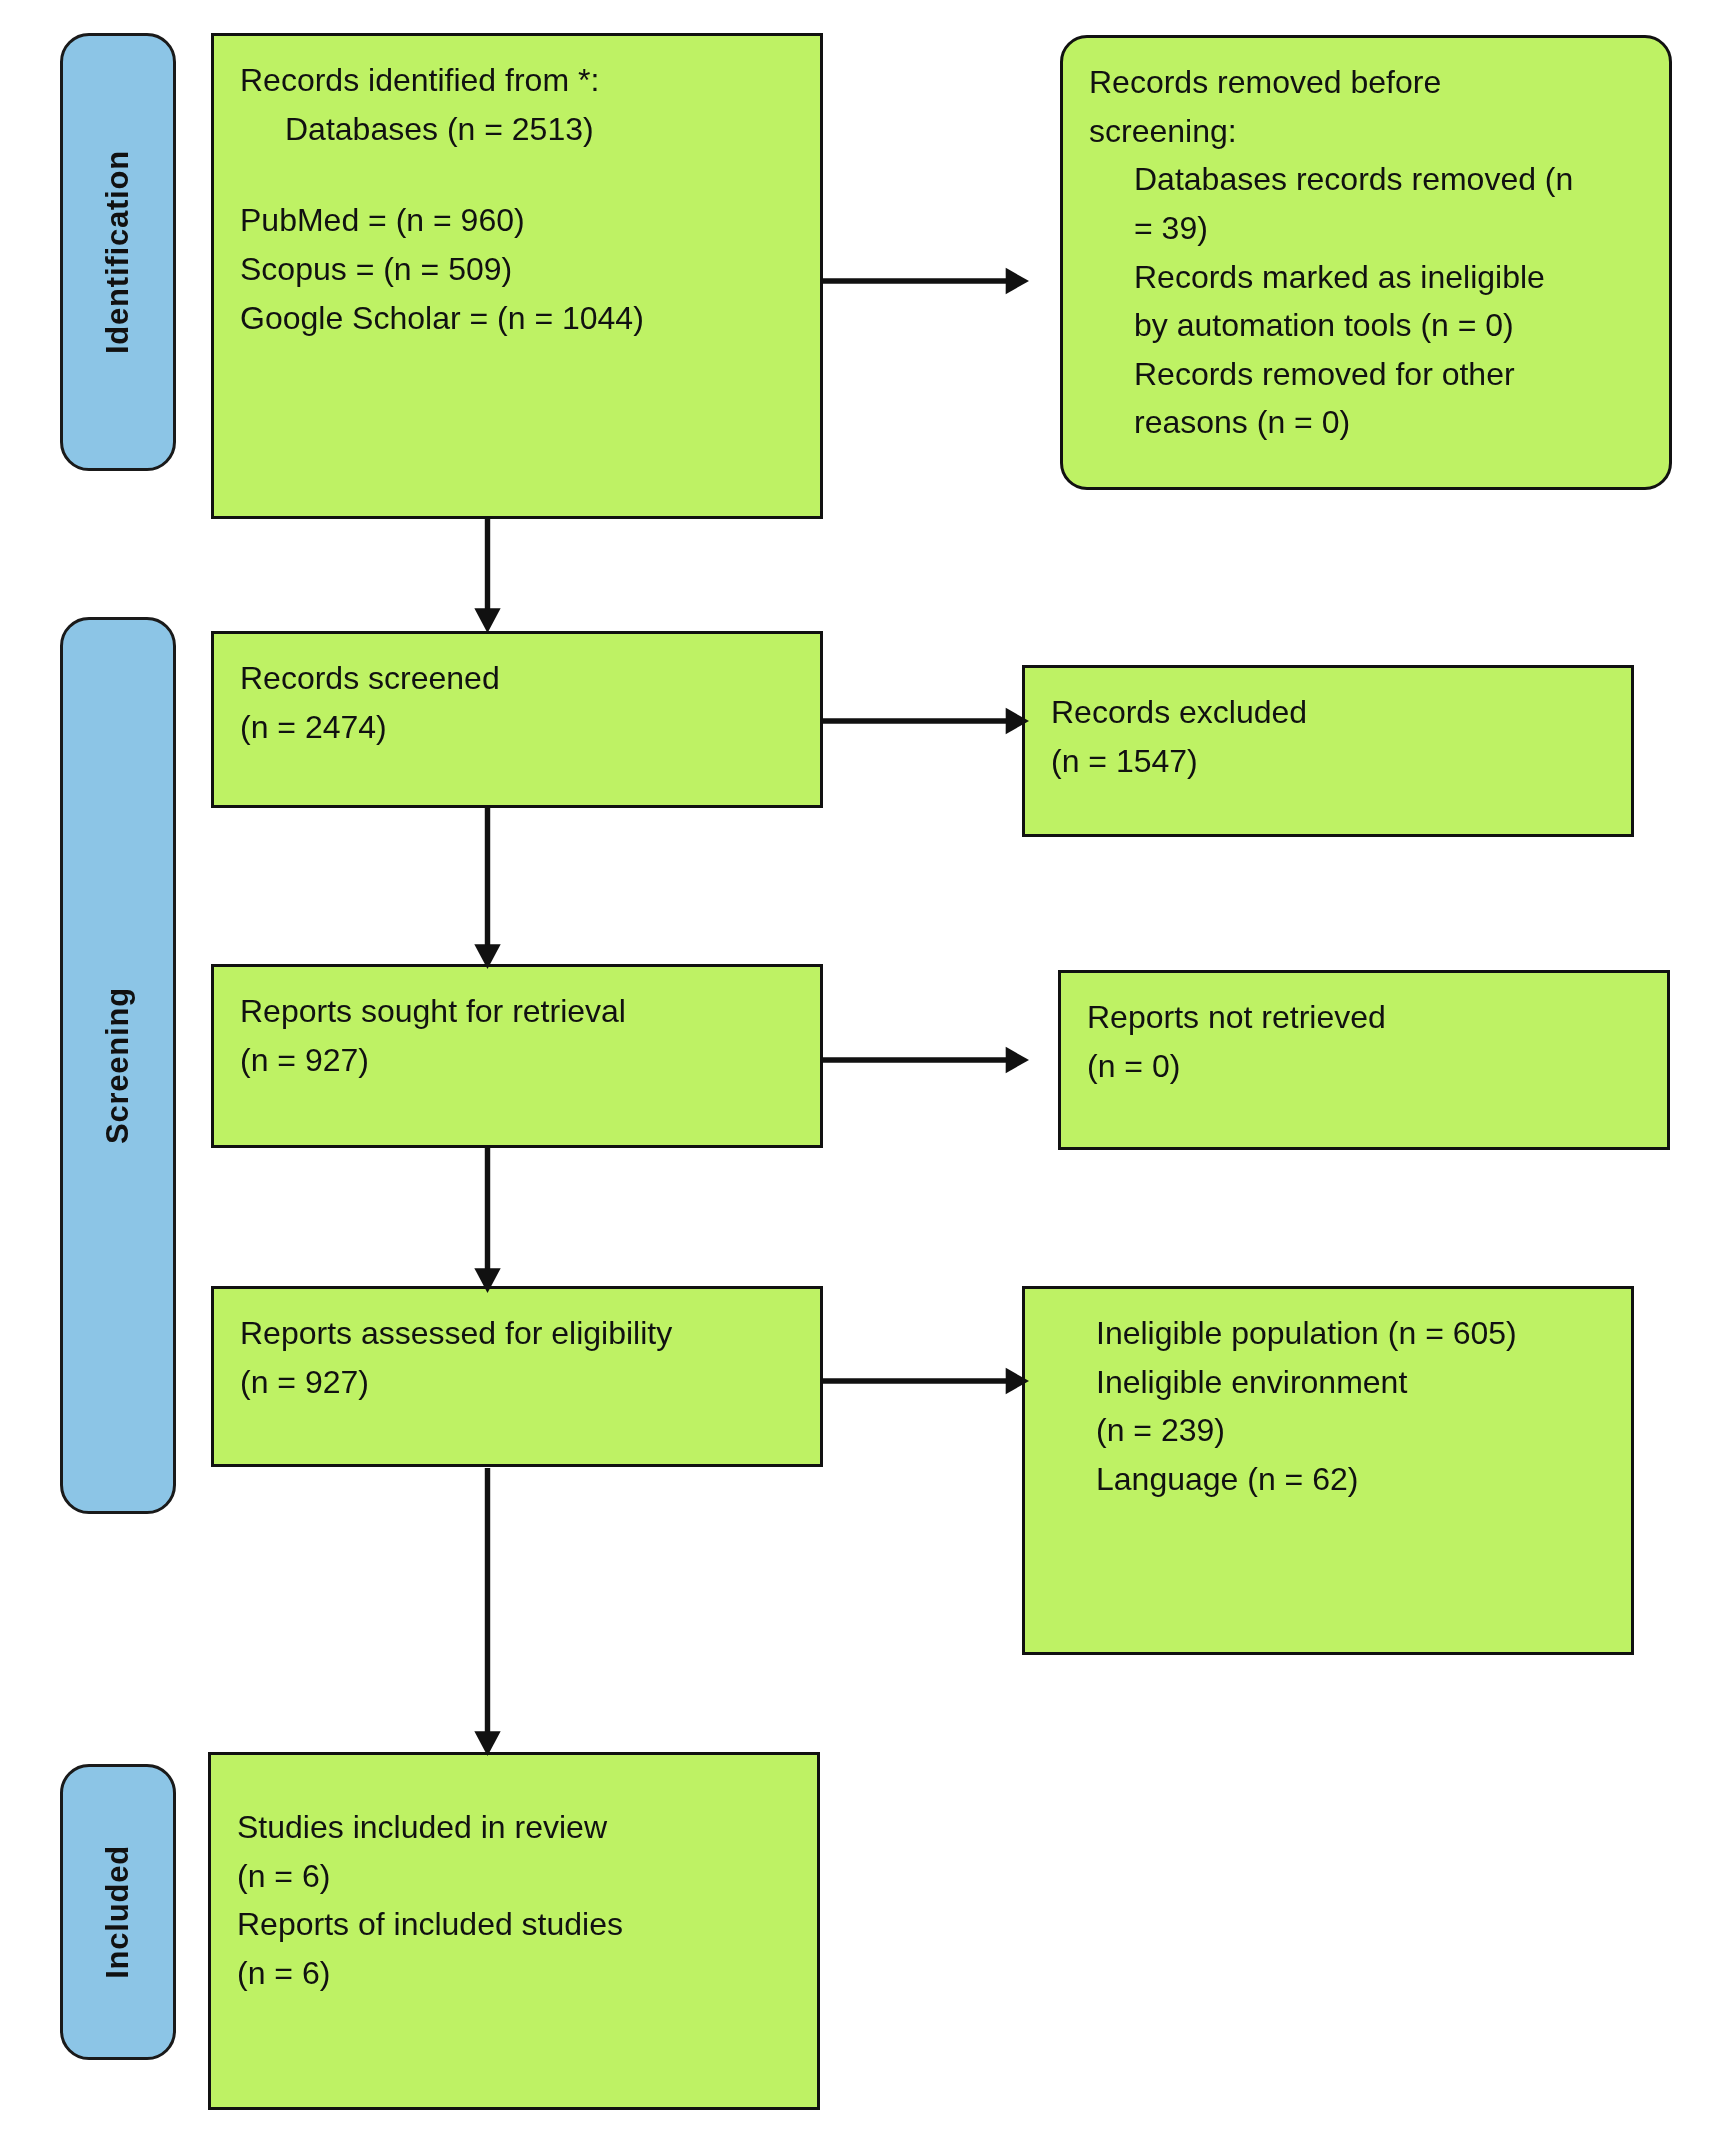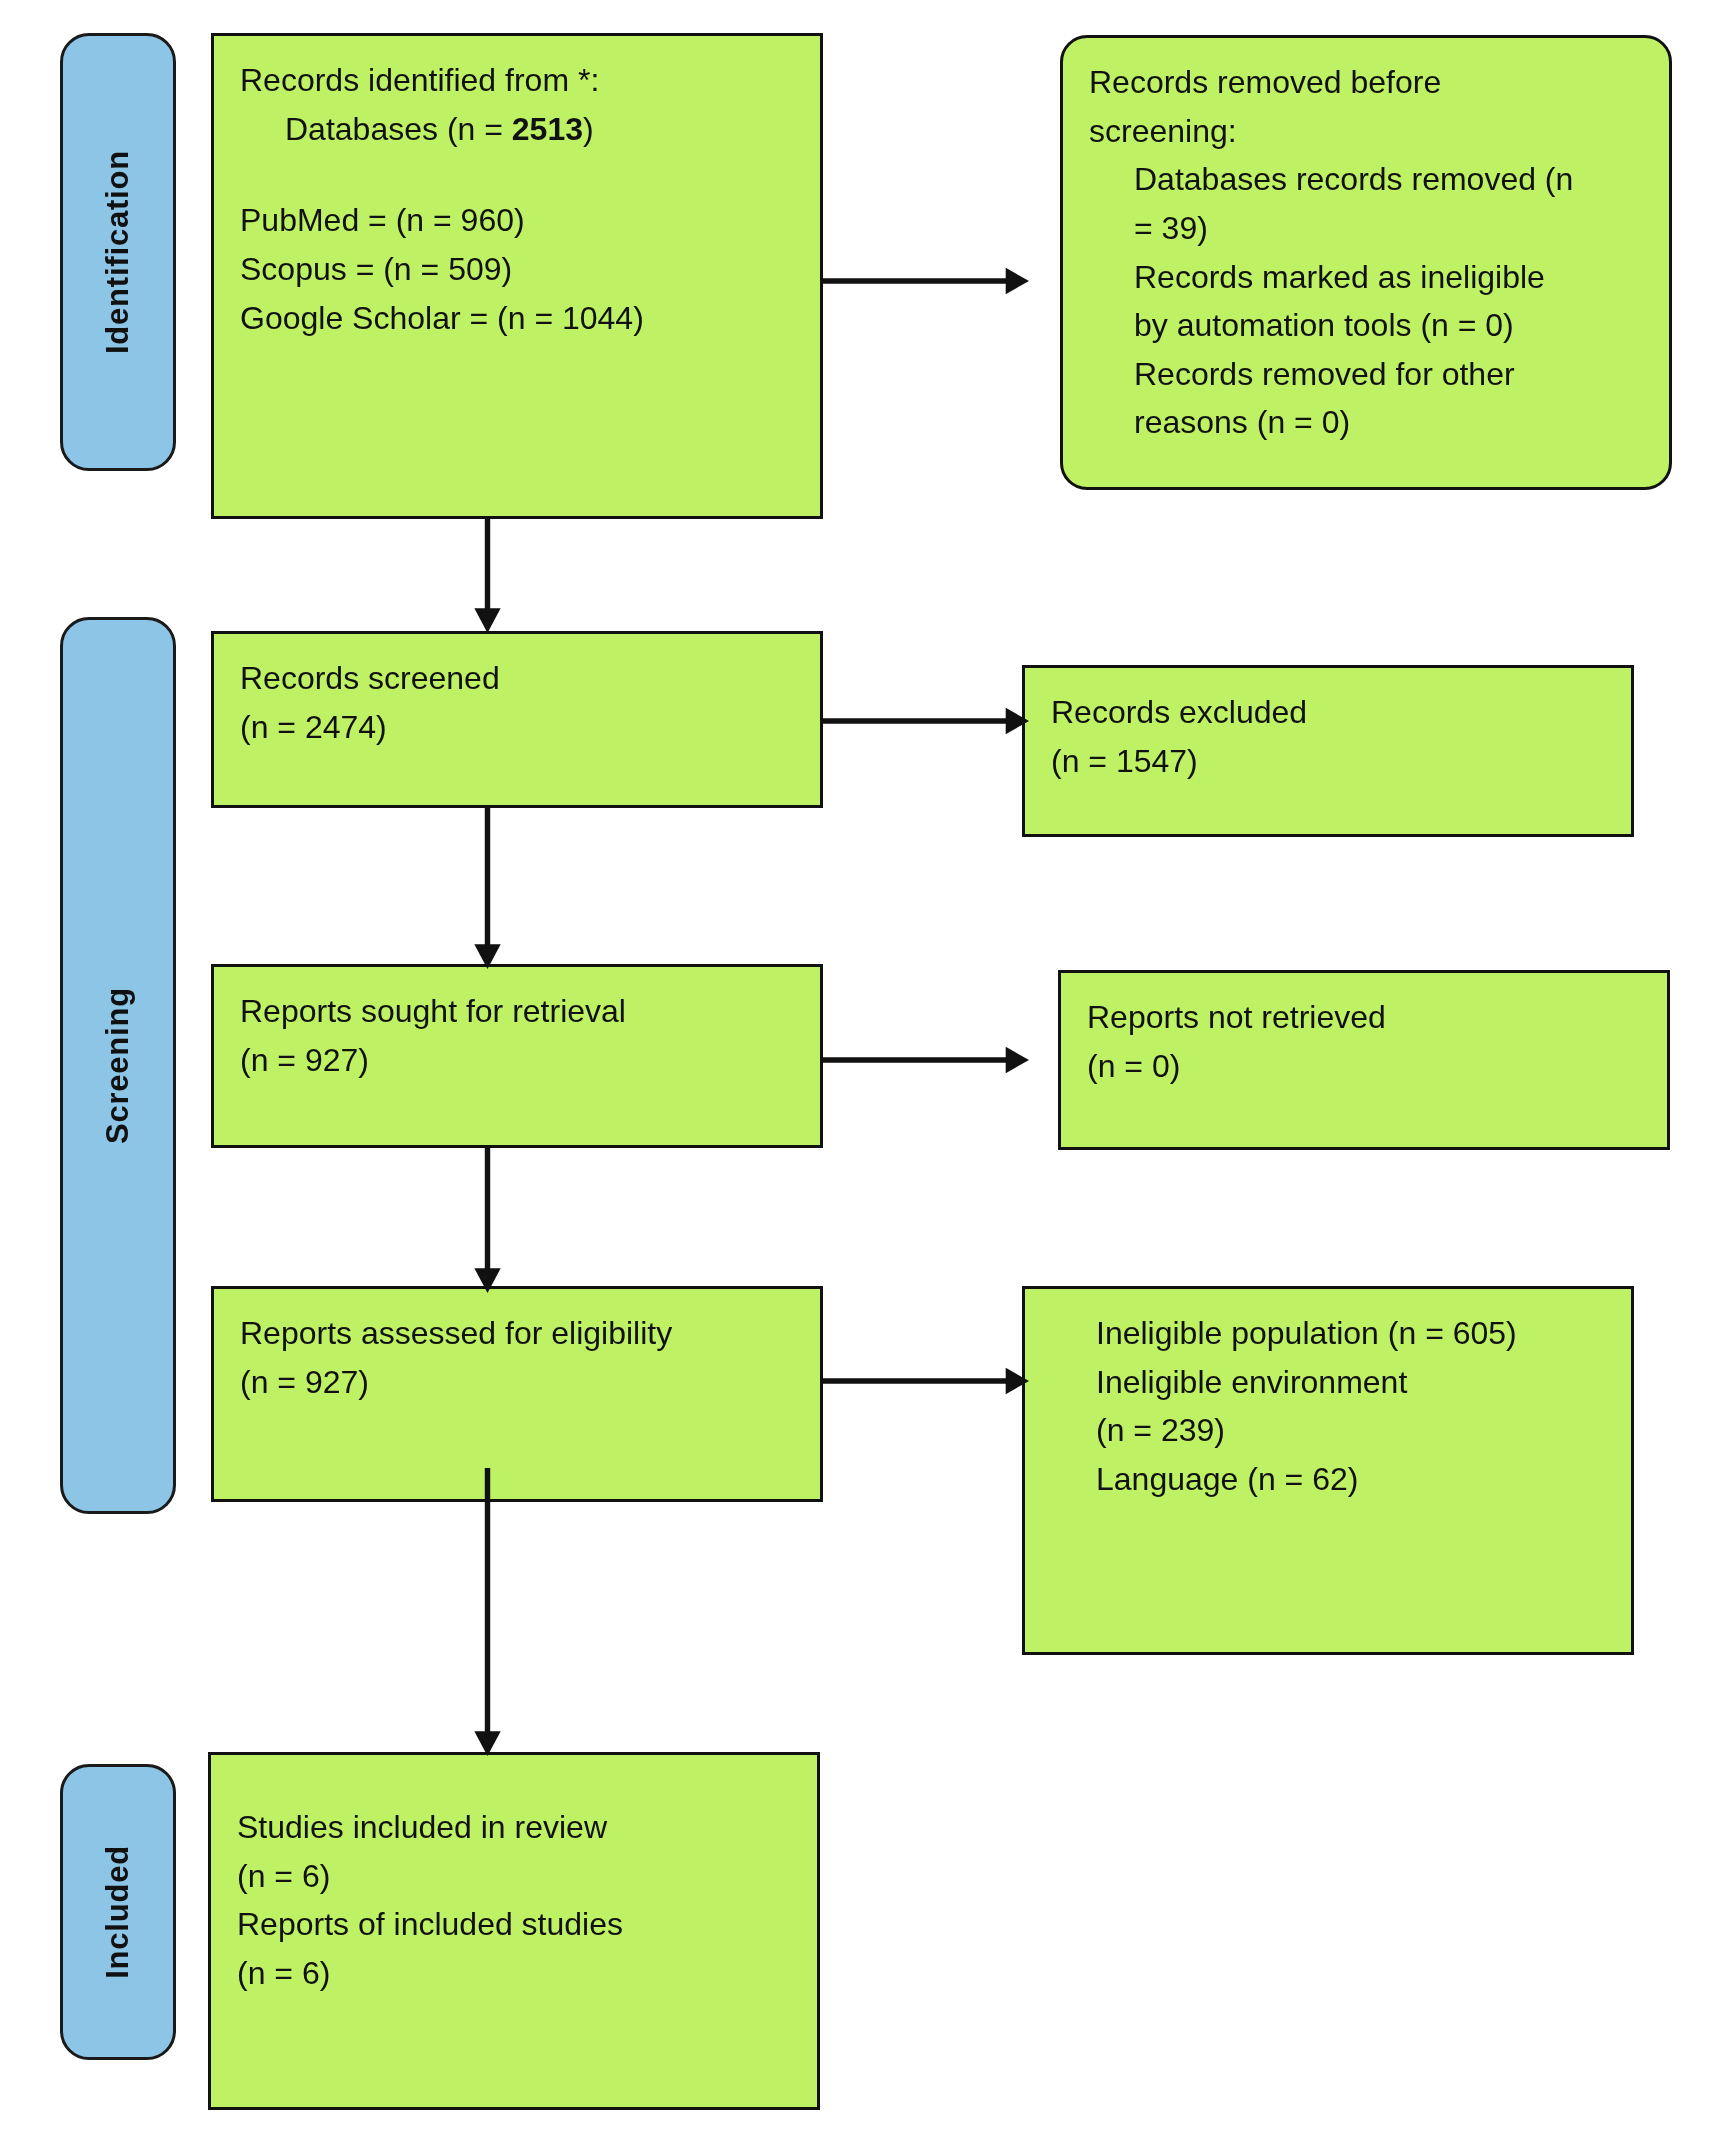--- a/index.html
+++ b/index.html
@@ -55,21 +55,21 @@
     padding-left: 45px;
   }
   .flow-box .line.justify {
     text-align: justify;
     text-align-last: left;
   }
   .flow-box .line.spacer {
     height: 43px;
   }
   .strong {
-    font-weight: bold;
+    font-weight: normal;
   }
   
   .conn {
     position: absolute;
   }
   .conn svg {
     display: block;
     overflow: visible;
   }
 </style>
@@ -123,21 +123,21 @@
   <div class="flow-box" style="left:211px; top:964px; width:612px; height:184px;">
     <div class="line">Reports sought for retrieval</div>
     <div class="line">(n = 927)</div>
   </div>
 
   <div class="flow-box" style="left:1058px; top:970px; width:612px; height:180px;">
     <div class="line">Reports not retrieved</div>
     <div class="line">(n = 0)</div>
   </div>
 
-  <div class="flow-box" style="left:211px; top:1286px; width:612px; height:216px;">
+  <div class="flow-box" style="left:211px; top:1286px; width:612px; height:181px;">
     <div class="line">Reports assessed for eligibility</div>
     <div class="line">(n = 927)</div>
   </div>
 
   <div class="flow-box" style="left:1022px; top:1286px; width:612px; height:369px;">
     <div class="line indent">Ineligible population (n = 605)</div>
     <div class="line indent">Ineligible environment</div>
     <div class="line indent">(n = 239)</div>
     <div class="line indent">Language (n = 62)</div>
   </div>

